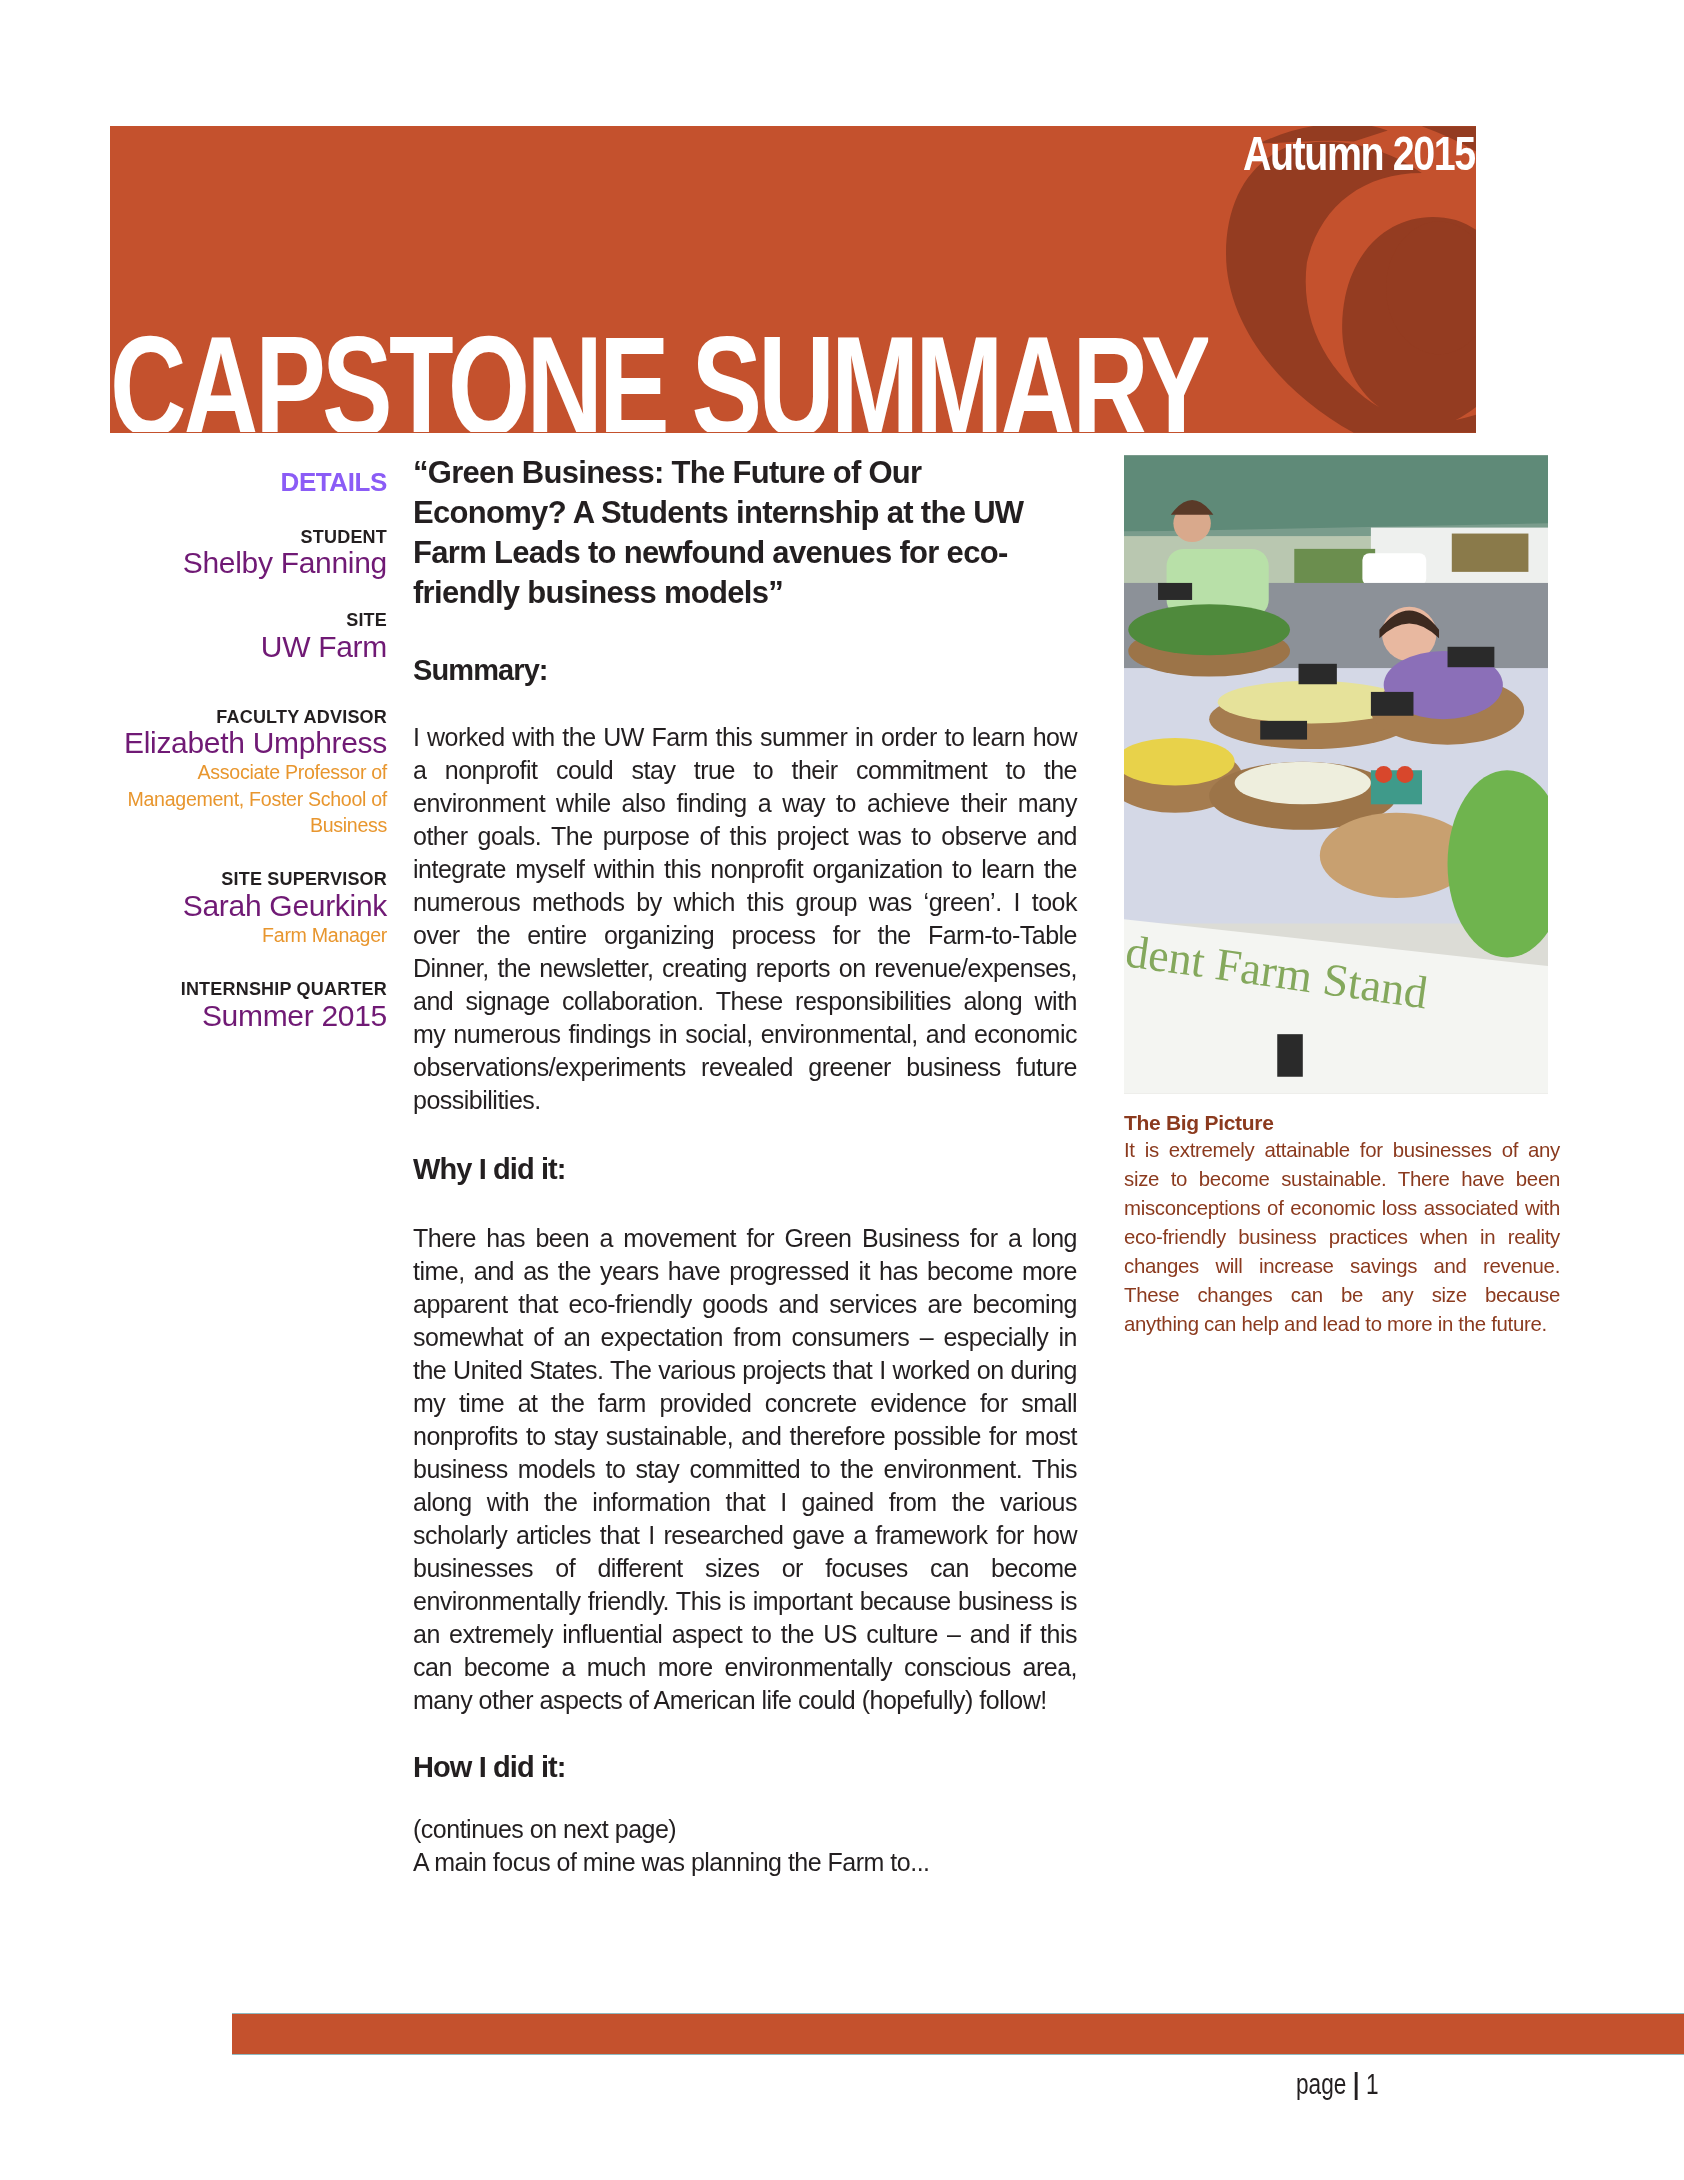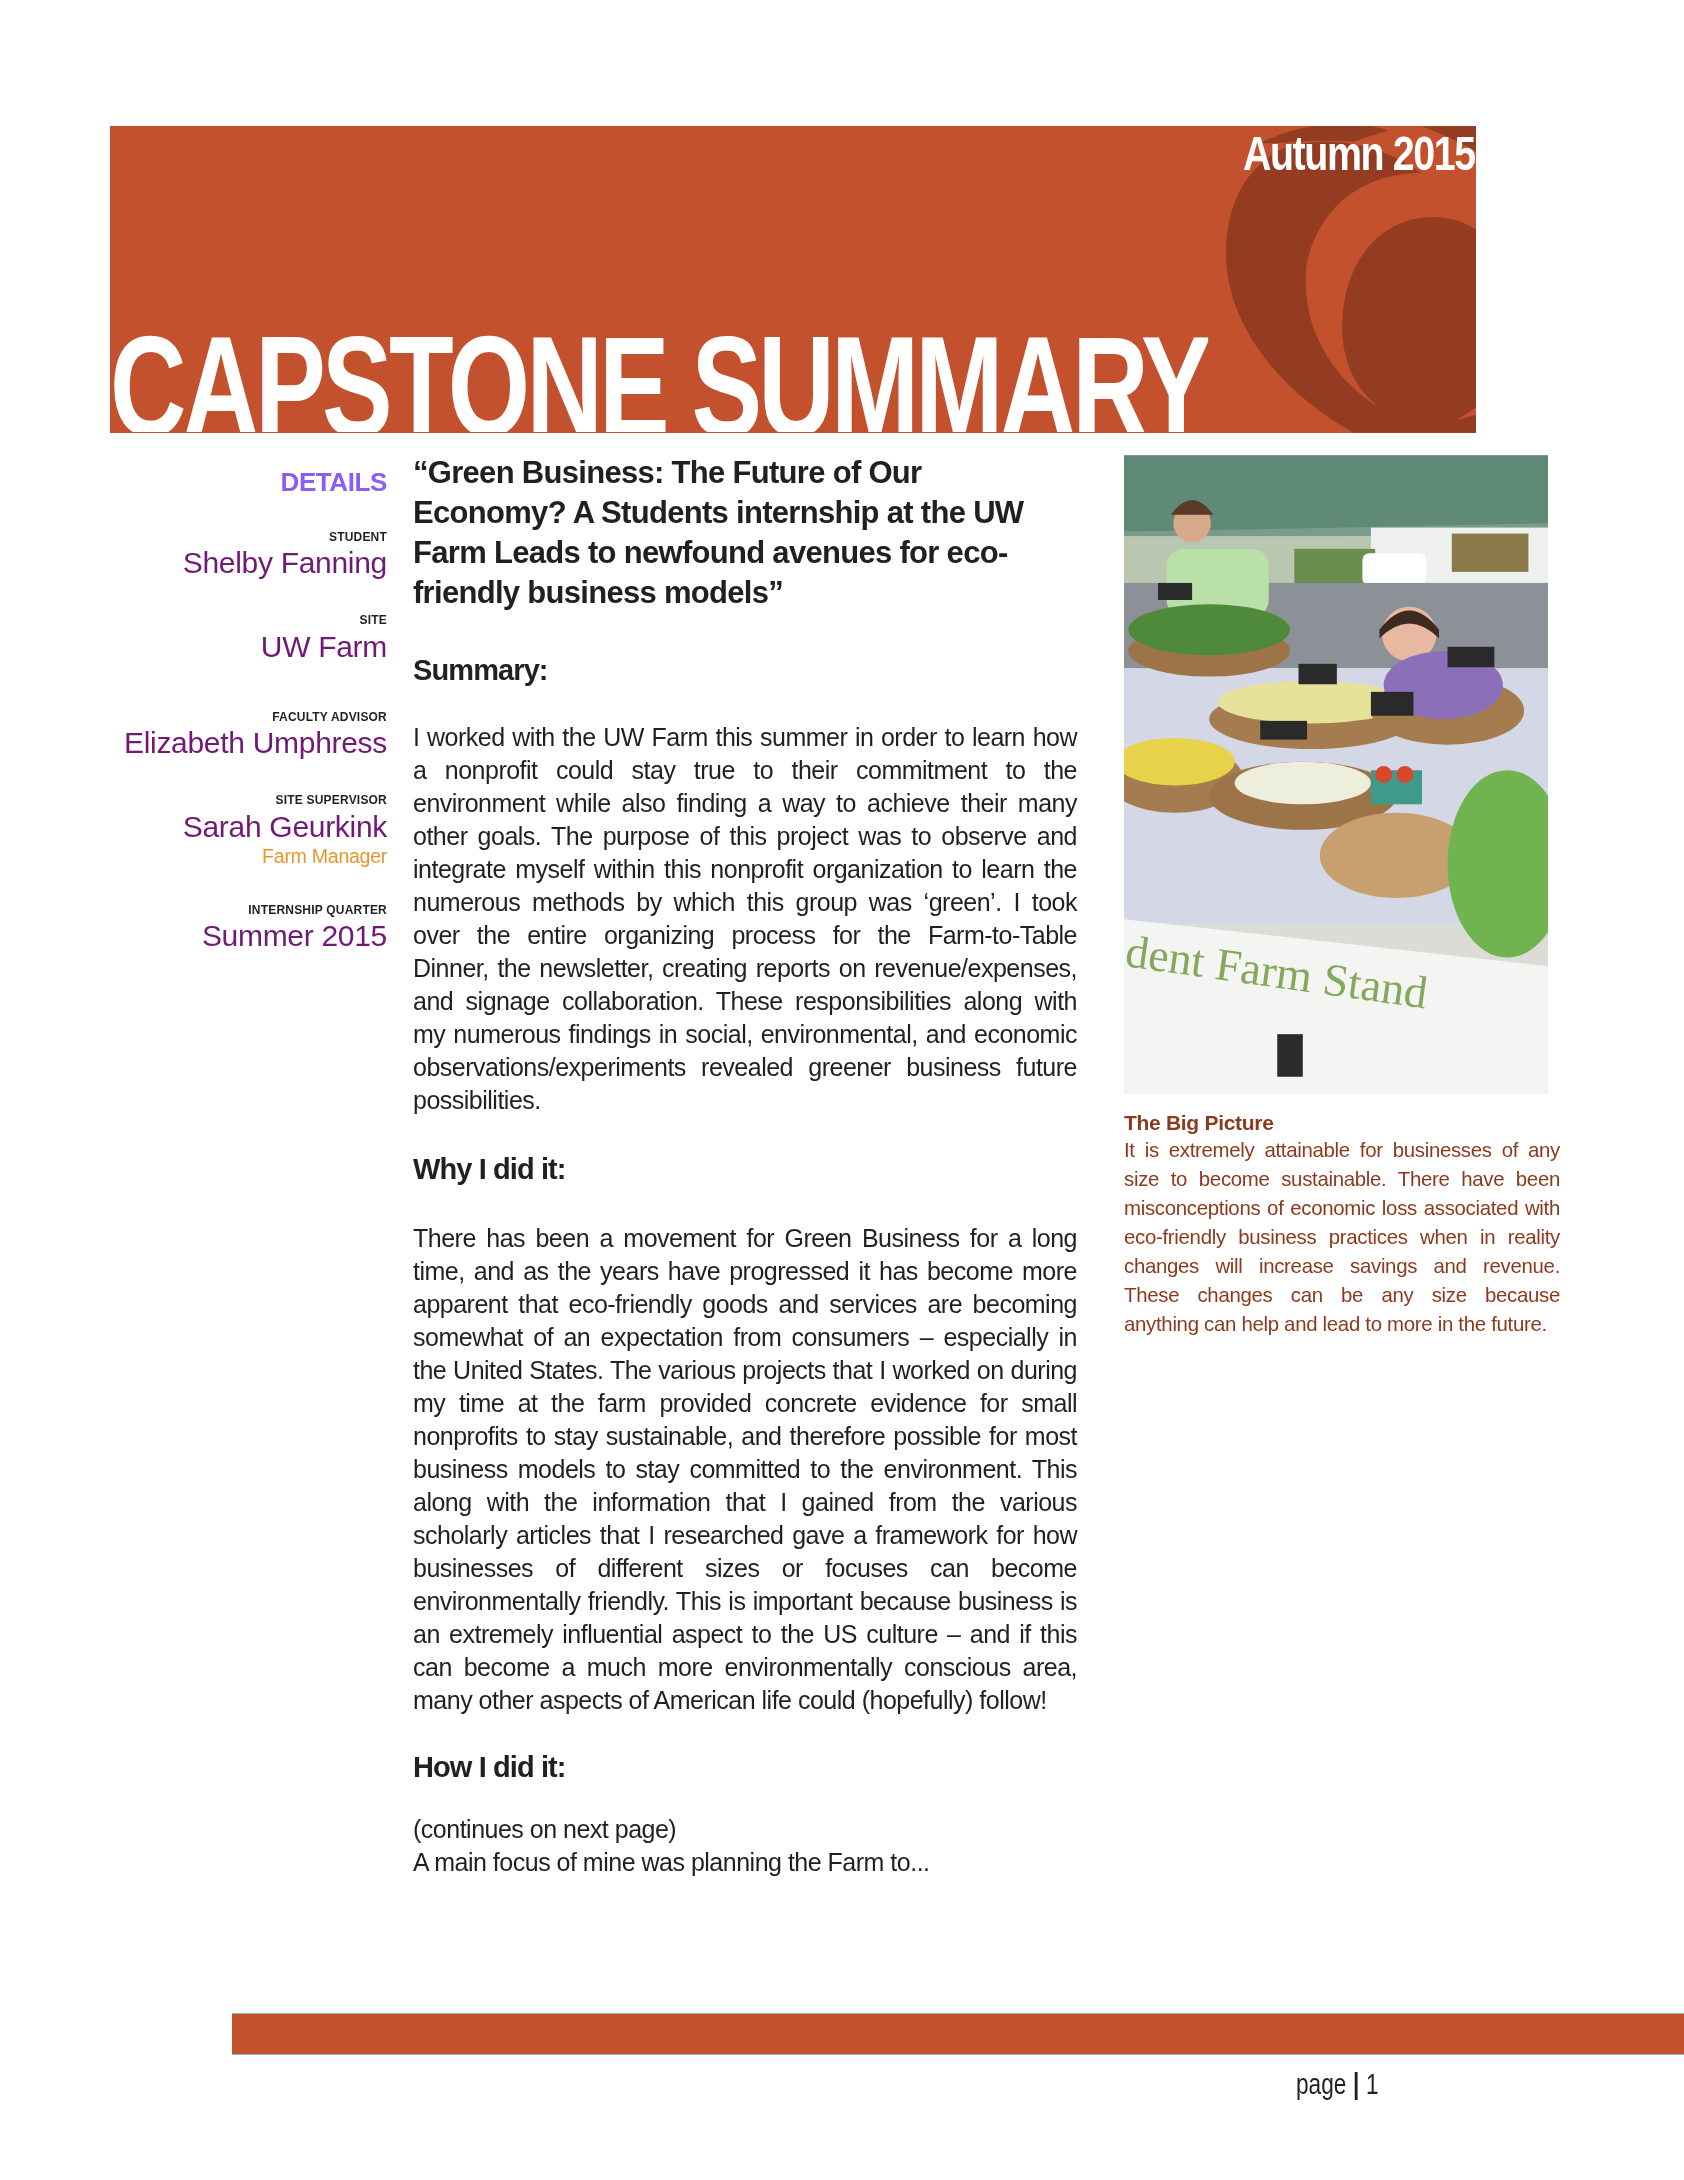--- a/index.html
+++ b/index.html
@@ -29,21 +29,21 @@
 
     
     .details {
       position: absolute; left: 111px; top: 467px; width: 276px; text-align: right;
     }
     .details-heading {
       font-weight: bold; font-size: 26px; color: #8b5cf6; margin: 0 0 29px 0;
       letter-spacing: -0.4px;
     }
     .detail-block { margin-bottom: 31px; }
-    .detail-label { font-weight: bold; font-size: 12px; letter-spacing: 0.2px; color: #231f20; line-height: 20.4px; margin-top: 16px; }
+    .detail-label { font-weight: bold; font-size: 18px; letter-spacing: 0.2px; color: #231f20; line-height: 20.4px; margin-top: 16px; }
     .detail-value { font-size: 30px; color: #701a75; line-height: 32px; letter-spacing: -0.3px; }
     .detail-sub { font-size: 19.6px; color: #e8962e; line-height: 26.4px; letter-spacing: -0.3px; }
 
     
     .main { position: absolute; left: 413px; top: 453px; width: 664px; }
     .article-title {
       font-weight: bold; font-size: 31px; line-height: 40px; color: #231f20;
       letter-spacing: -0.7px; margin: 0;
     }
     .section-heading {
@@ -107,20 +107,21 @@
   </div>
 
   <div class="detail-block">
     <div class="detail-label">SITE</div>
     <div class="detail-value">UW Farm</div>
   </div>
 
   <div class="detail-block" style="margin-top:44px;">
     <div class="detail-label">FACULTY ADVISOR</div>
     <div class="detail-value">Elizabeth Umphress</div>
+    <div class="detail-sub">Associate Professor of Management, Foster School of Business</div>
   </div>
 
   <div class="detail-block">
     <div class="detail-label">SITE SUPERVISOR</div>
     <div class="detail-value">Sarah Geurkink</div>
     <div class="detail-sub">Farm Manager</div>
   </div>
 
   <div class="detail-block">
     <div class="detail-label">INTERNSHIP QUARTER</div>

